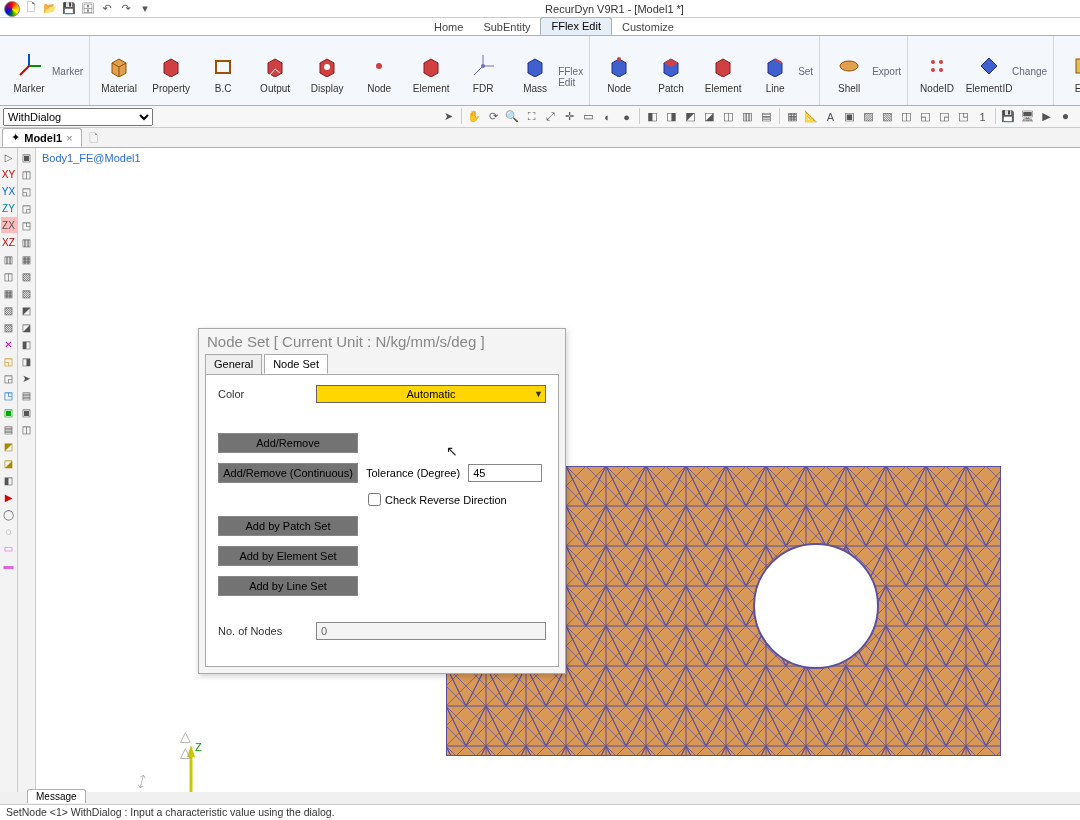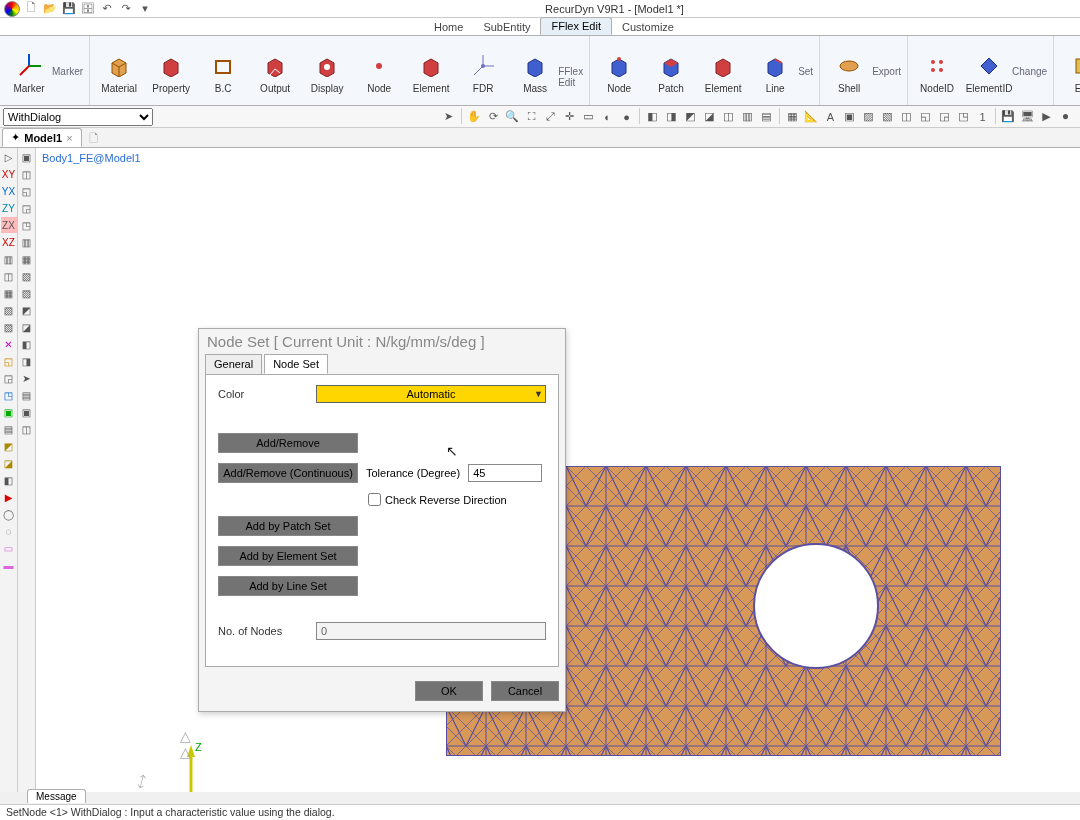--- a/index.html
+++ b/index.html
@@ -488,24 +488,20 @@
           </div>
         <div class="row">
             <button class="btn wide">Add by Line Set</button>
           </div>
         <div style="height:16px"></div>
         <div class="row">
           <div class="lbl2">No. of Nodes</div>
           <input class="field readonly" style="flex: 1 1 0%;" readonly="" value="0">
         </div>
       </div>
-      <div class="dlg-buttons">
-        <button class="btn">OK</button>
-        <button class="btn">Cancel</button>
-      </div>
     </div>
 
     <div class="cursor-ptr">↖</div>
   </div>
 </div>
 
 <div class="msgtab">
   <span class="mtab">Message</span>
 </div>
 <div class="statusbar">SetNode &lt;1&gt; WithDialog : Input a characteristic value using the dialog.</div>

